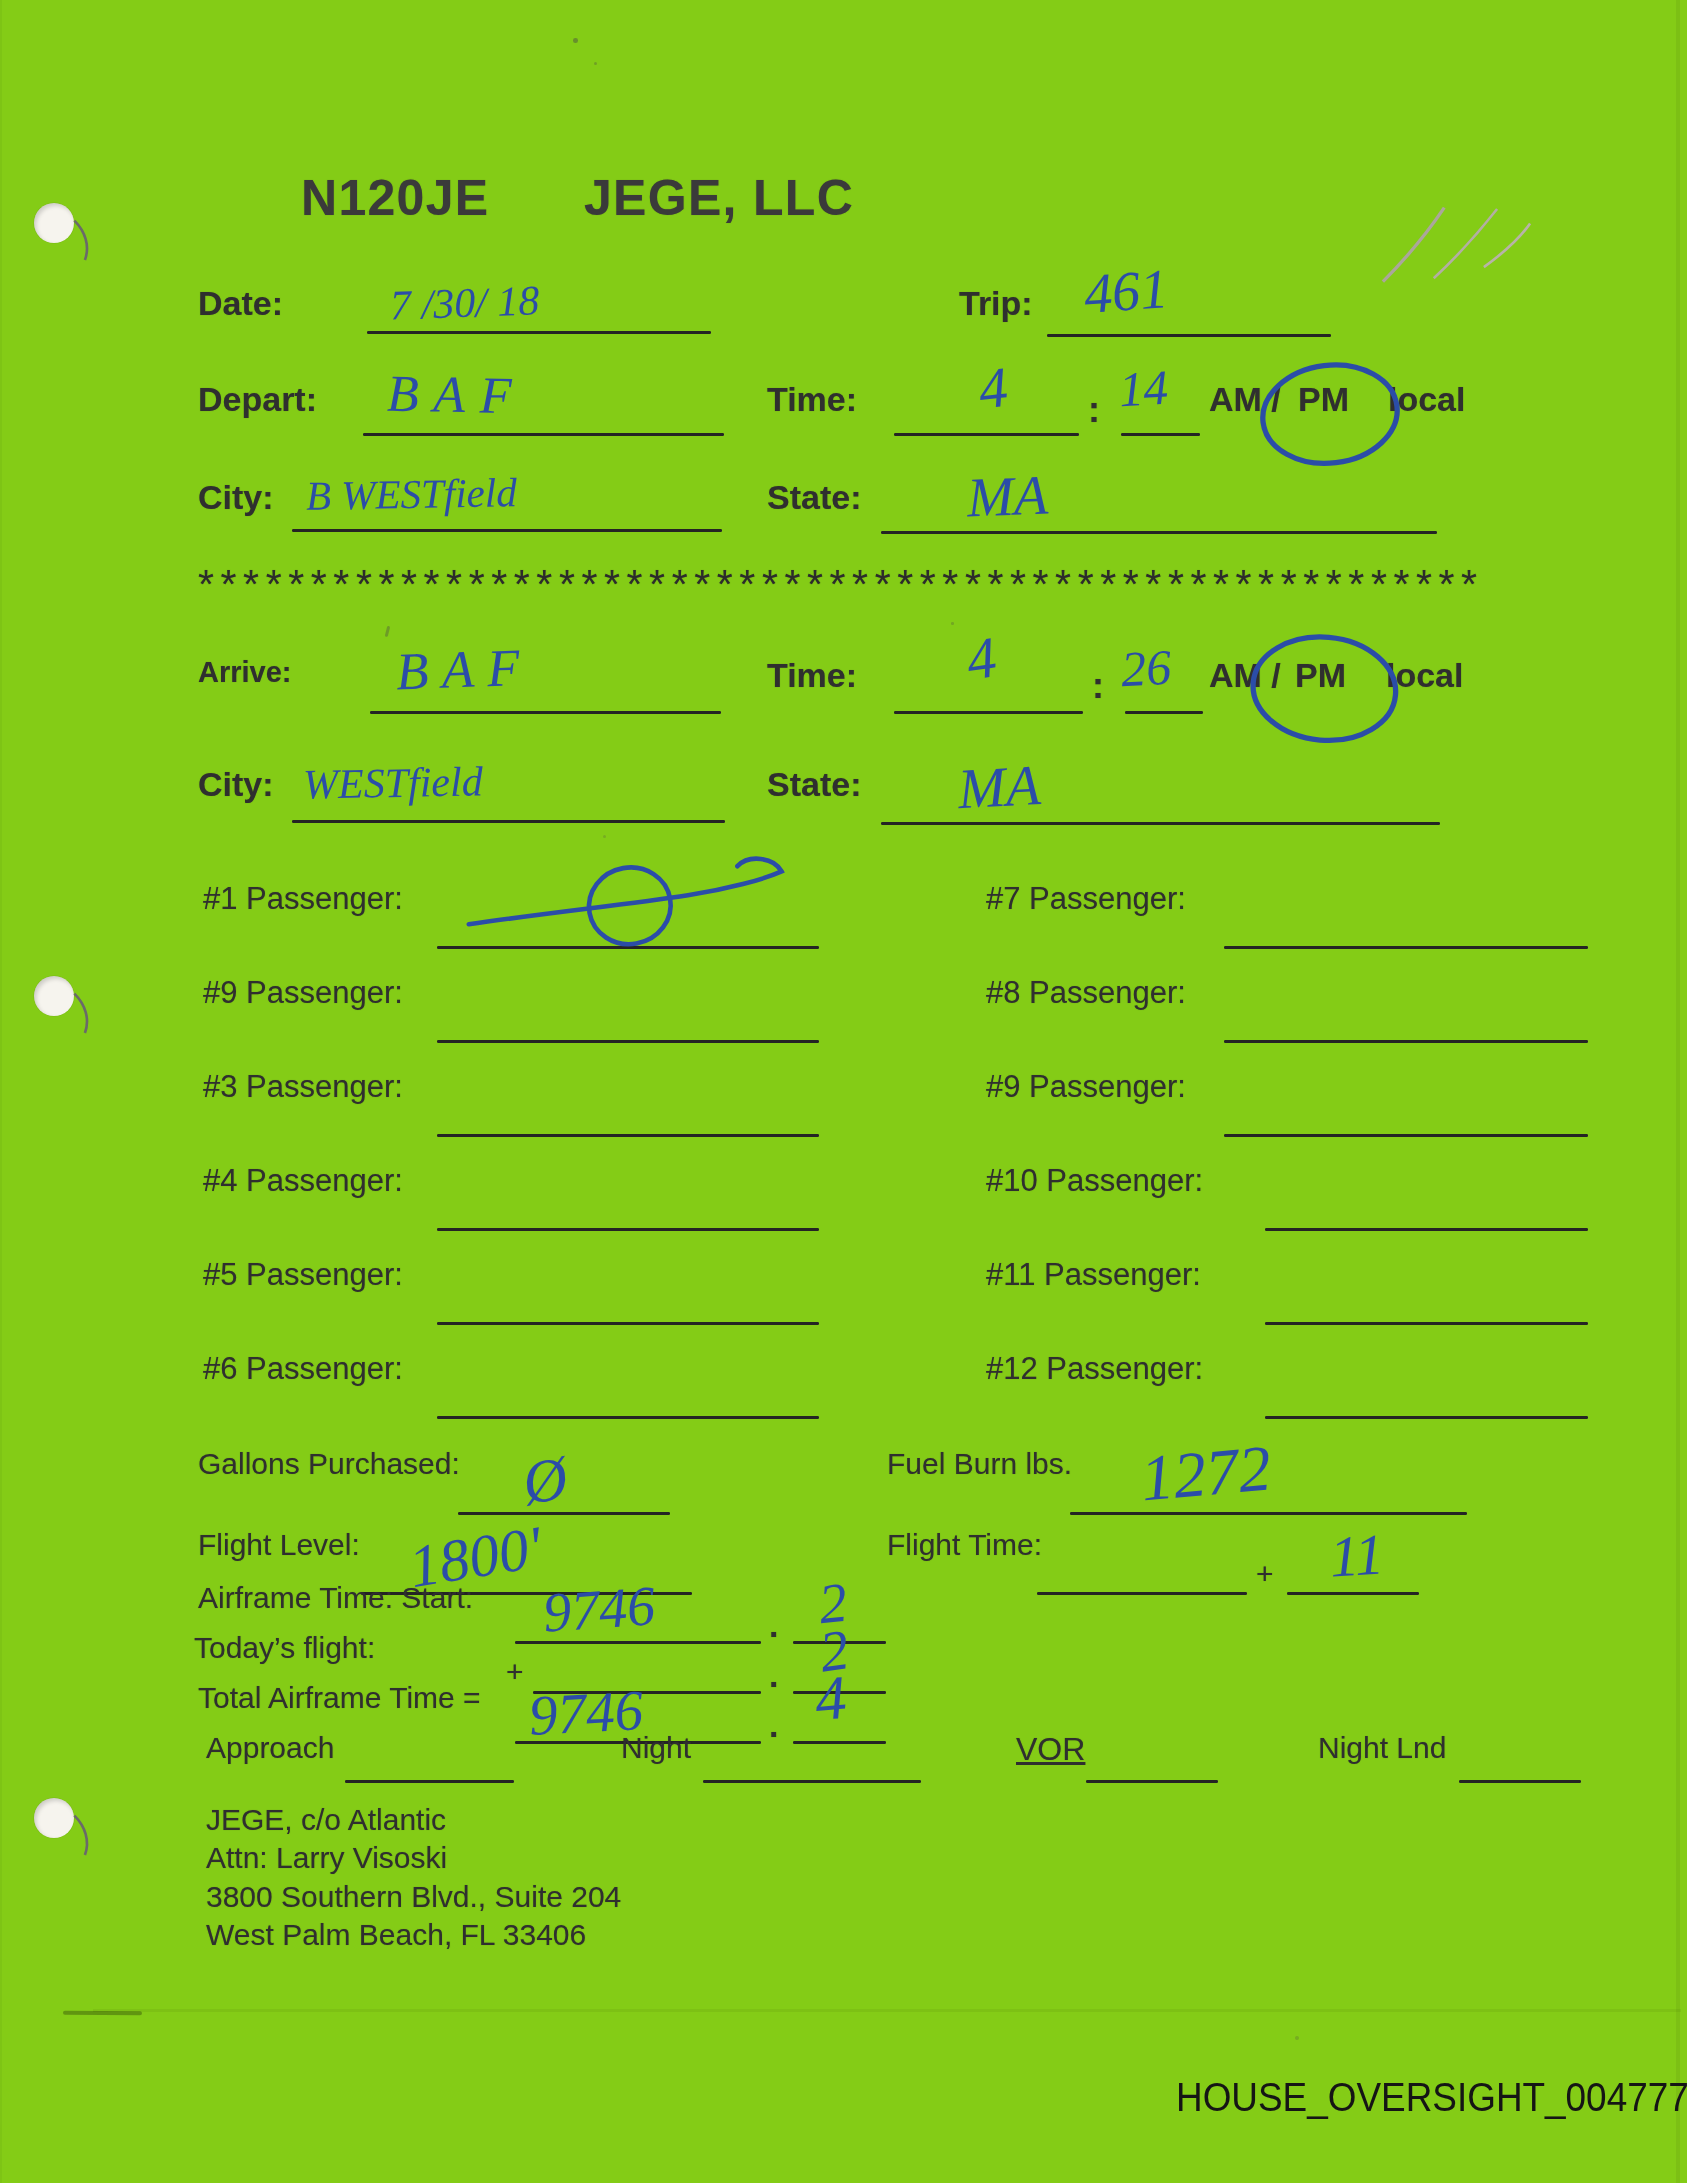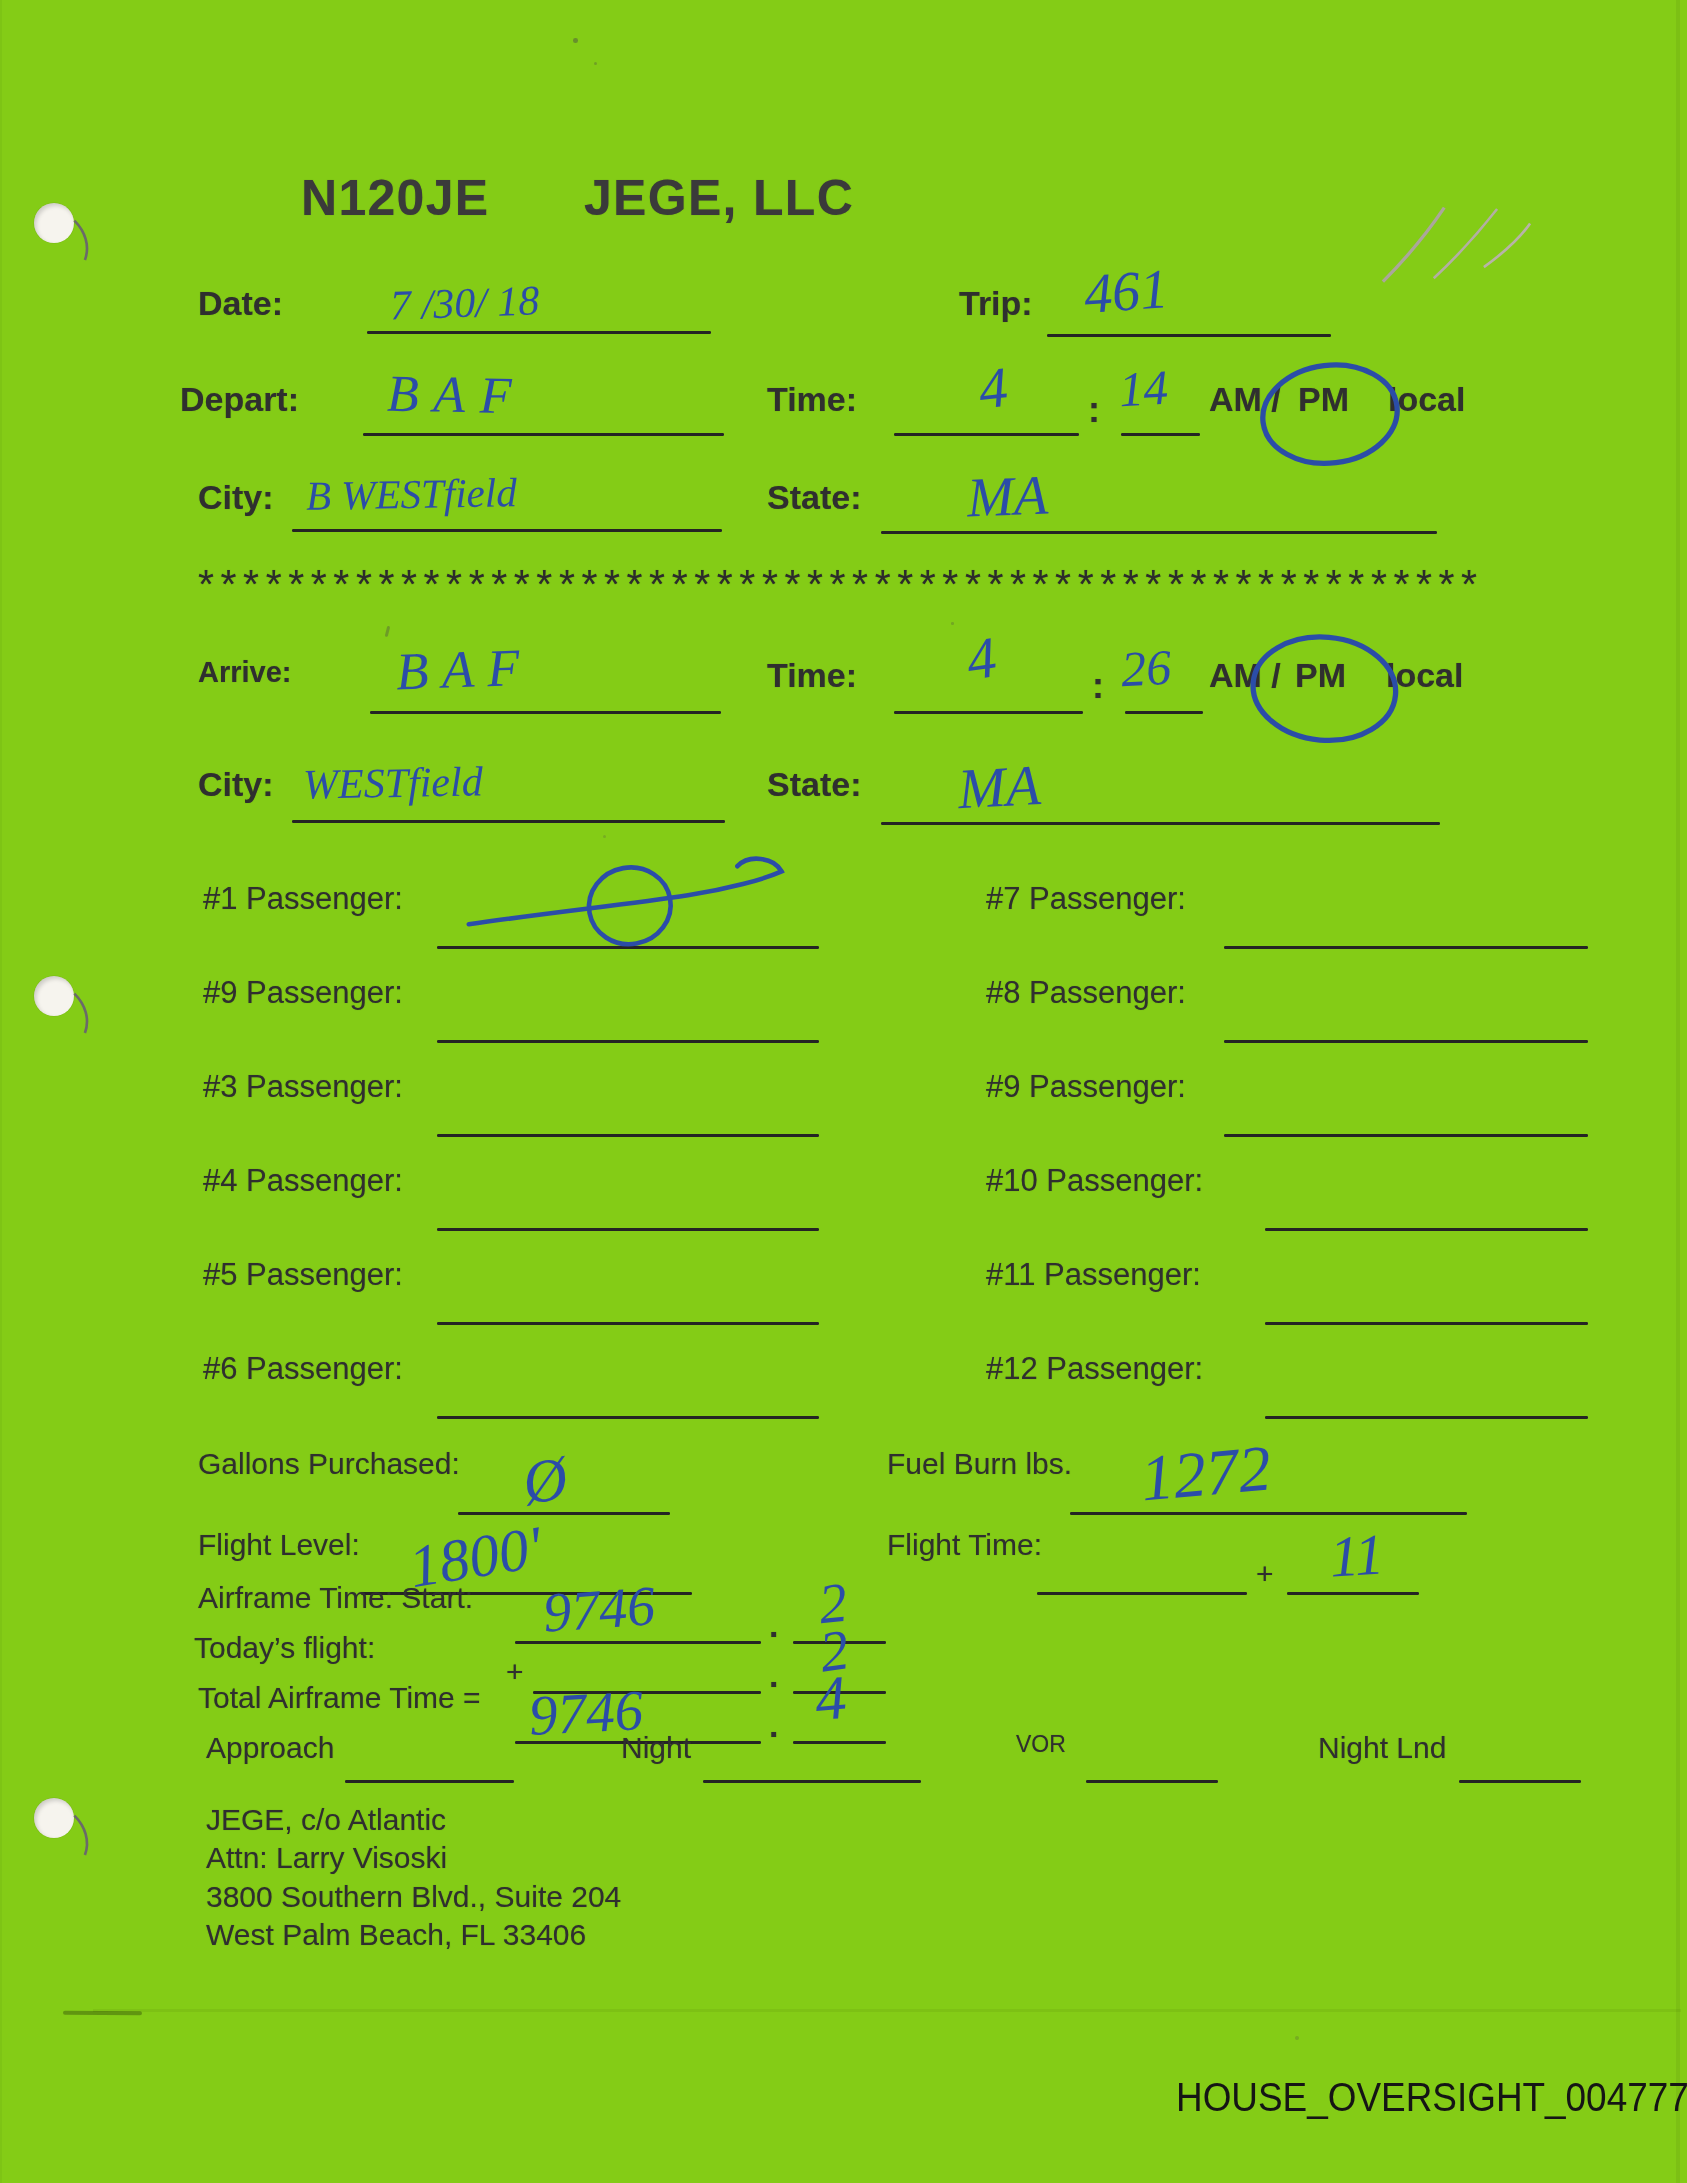--- a/index.html
+++ b/index.html
@@ -60,21 +60,21 @@
   <span class="pl b" style="left:301px;top:173px;font-size:50px;letter-spacing:1.3px;color:#3a3a3a;">N120JE</span>
   <span class="pl b" style="left:584px;top:173px;font-size:50px;letter-spacing:1.3px;color:#3a3a3a;">JEGE, LLC</span>
 
   <span class="pl b" style="left:198px;top:286px;font-size:34px;">Date:</span>
   <div class="uline" style="left:367px;top:331px;width:344px;"></div>
   <span class="hw" style="left:390px;top:282px;font-size:42px;transform:rotate(-2deg);">7 /30/ 18</span>
   <span class="pl b" style="left:959px;top:286px;font-size:34px;">Trip:</span>
   <div class="uline" style="left:1047px;top:334px;width:284px;"></div>
   <span class="hw" style="left:1084px;top:263px;font-size:56px;transform:rotate(-4deg);">461</span>
 
-  <span class="pl b" style="left:180px;top:382px;font-size:34px;">Depart:</span>
+  <span class="pl b" style="left:198px;top:382px;font-size:34px;">Depart:</span>
   <div class="uline" style="left:363px;top:433px;width:361px;"></div>
   <span class="hw" style="left:387px;top:369px;font-size:52px;letter-spacing:14.6px;transform:rotate(1deg);">BAF</span>
   <span class="pl b" style="left:767px;top:382px;font-size:34px;">Time:</span>
   <div class="uline" style="left:894px;top:433px;width:185px;"></div>
   <span class="hw" style="left:979px;top:359px;font-size:57px;transform:rotate(-6deg);">4</span>
   <span class="pl b" style="left:1088px;top:392px;font-size:36px;">:</span>
   <div class="uline" style="left:1121px;top:433px;width:79px;"></div>
   <span class="hw" style="left:1119px;top:364px;font-size:49px;transform:rotate(-3deg);">14</span>
   <span class="pl b" style="left:1209px;top:382px;font-size:34px;">AM /</span>
   <span class="pl b" style="left:1298px;top:382px;font-size:34px;">PM</span>
@@ -180,21 +180,21 @@
   <div class="uline" style="left:515px;top:1741px;width:246px;"></div>
   <span class="hw" style="left:529px;top:1684px;font-size:57px;transform:rotate(-3deg);">9746</span>
   <span class="pl b" style="left:769px;top:1708px;font-size:34px;">.</span>
   <div class="uline" style="left:793px;top:1741px;width:93px;"></div>
   <span class="hw" style="left:815px;top:1667px;font-size:62px;transform:rotate(-5deg);">4</span>
 
   <span class="pl" style="left:206px;top:1733px;font-size:30px;">Approach</span>
   <div class="uline" style="left:345px;top:1780px;width:169px;"></div>
   <span class="pl" style="left:621px;top:1733px;font-size:30px;">Night</span>
   <div class="uline" style="left:703px;top:1780px;width:218px;"></div>
-  <span class="pl" style="left:1016px;top:1733px;font-size:23px;">VOR</span>
+  <span class="pl" style="left:1016px;top:1733px;font-size:32px;text-decoration:underline;">VOR</span>
   <div class="uline" style="left:1086px;top:1780px;width:132px;"></div>
   <span class="pl" style="left:1318px;top:1733px;font-size:30px;">Night Lnd</span>
   <div class="uline" style="left:1459px;top:1780px;width:122px;"></div>
 
   <span class="pl" style="left:206px;top:1805px;font-size:30px;">JEGE, c/o Atlantic</span>
   <span class="pl" style="left:206px;top:1843px;font-size:30px;">Attn: Larry Visoski</span>
   <span class="pl" style="left:206px;top:1882px;font-size:30px;">3800 Southern Blvd., Suite 204</span>
   <span class="pl" style="left:206px;top:1920px;font-size:30px;">West Palm Beach, FL 33406</span>
 
   <span class="stamp" style="left:1176px;top:2077px;font-size:41px;">HOUSE_OVERSIGHT_004777</span>

